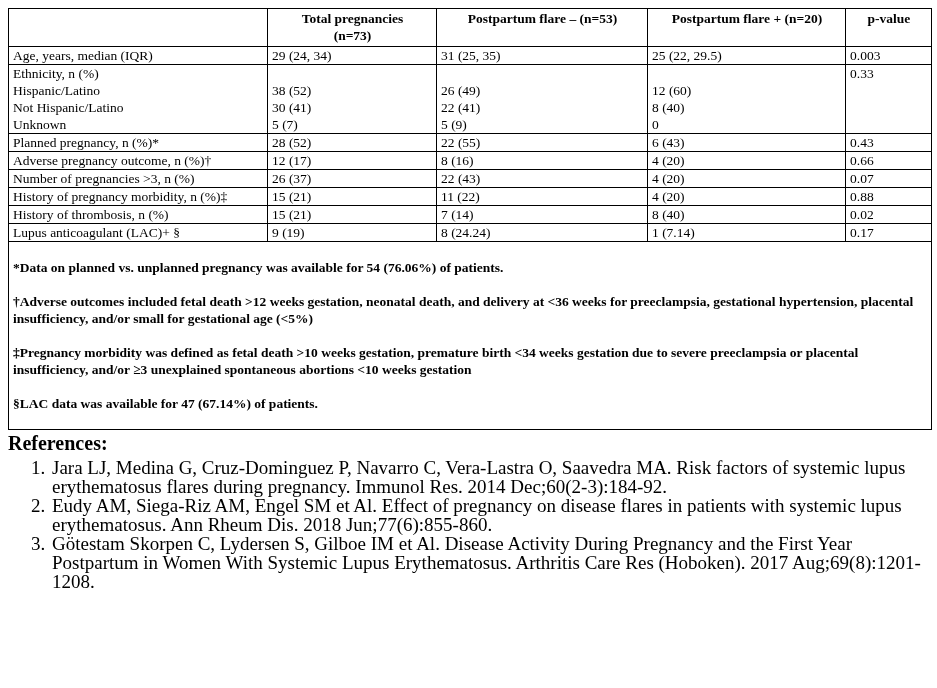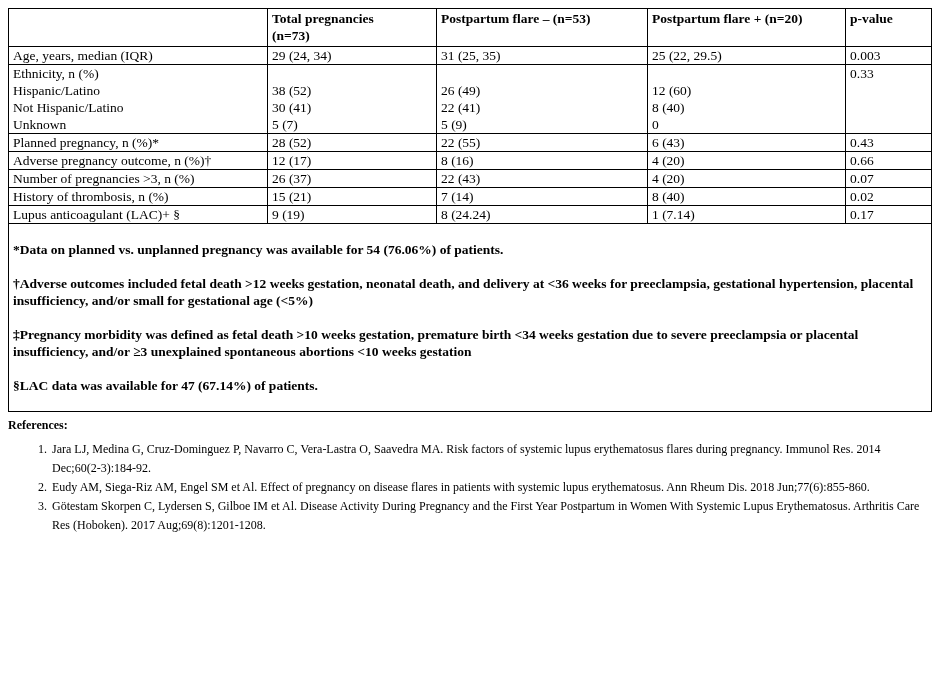--- a/index.html
+++ b/index.html
@@ -29,40 +29,41 @@
     padding: 0 3px 0 4px;
     font-size: 13.5px;
     line-height: 17px;
     white-space: pre-line;
     overflow: hidden;
   }
   table.data-table thead th {
     font-weight: bold;
     height: 36px;
     padding-top: 1px;
+    text-align: center;
   }
   td.footnotes-cell {
     white-space: normal;
     line-height: 16.6px;
     padding: 1px 6px 2px 4px;
     font-weight: bold;
   }
   .footnote-line { white-space: normal; }
   .refs-heading {
     font-weight: bold;
-    font-size: 12px;
+    font-size: 20px;
     margin-top: 4px;
     line-height: 18px;
   }
   ol.refs-list {
     margin: 6px 0 0 0;
     padding-left: 42px;
   }
   ol.refs-list li {
-    font-size: 12px;
+    font-size: 19px;
     line-height: 19px;
     padding-left: 2px;
   }
 </style>
 </head>
 <body>
 
 <div class="page">
 
   <table class="data-table">
@@ -125,20 +126,27 @@
         <td>0.66</td>
       </tr>
       <tr>
         <td>Number of pregnancies &gt;3, n (%)</td>
         <td>26 (37)</td>
         <td>22 (43)</td>
         <td>4 (20)</td>
         <td>0.07</td>
       </tr>
       <tr>
+        <td>History of pregnancy morbidity, n (%)‡</td>
+        <td>15 (21)</td>
+        <td>11 (22)</td>
+        <td>4 (20)</td>
+        <td>0.88</td>
+      </tr>
+      <tr>
         <td>History of thrombosis, n (%)</td>
         <td>15 (21)</td>
         <td>7 (14)</td>
         <td>8 (40)</td>
         <td>0.02</td>
       </tr>
       <tr>
         <td>Lupus anticoagulant (LAC)+ §</td>
         <td>9 (19)</td>
         <td>8 (24.24)</td>

